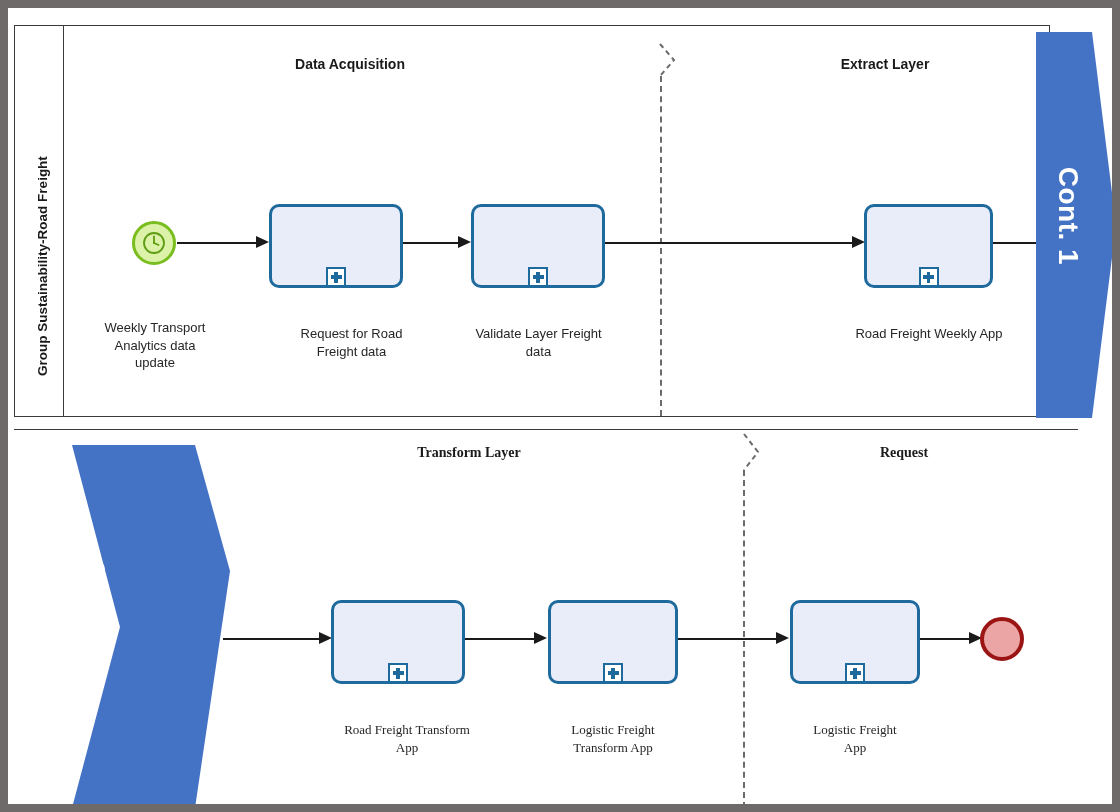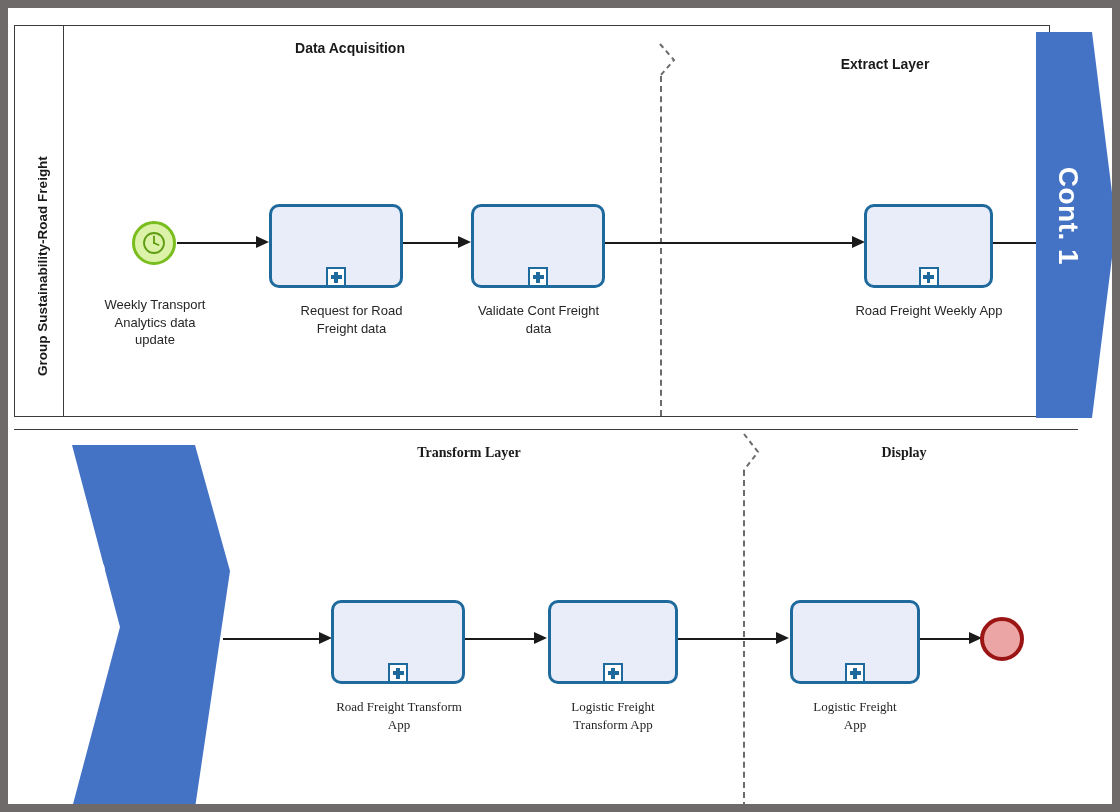--- a/index.html
+++ b/index.html
@@ -87,20 +87,21 @@
   }
   .task .plus-marker::before { width: 11px; height: 3.5px; }
   .task .plus-marker::after  { width: 3.5px; height: 11px; }
   .node-label {
     position: absolute;
     font-size: 13px;
     color: #262626;
     text-align: center;
     line-height: 1.35;
     white-space: pre-line;
+    margin-top: 23px;
   }
   .start-event {
     position: absolute;
     box-sizing: border-box;
     width: 44px; height: 44px;
     border-radius: 50%;
     background: #dcf2a8;
     border: 3px solid #79bd1f;
     display: flex;
     align-items: center;
@@ -150,21 +151,21 @@
 <body>
 
 <div id="canvas">
 
   <div class="pool" id="pool-top">
 
     <div class="lane-label" id="lane-title-top">Group Sustainability-Road Freight</div>
 
     <div style="position:absolute;left:48px;top:0;width:0;height:100%;border-left:1.5px solid #3b3b3b;"></div>
 
-    <div class="phase-header" style="left:210px;top:14px;width:250px;">Data Acquisition</div>
+    <div class="phase-header" style="left:210px;top:30px;width:250px;">Data Acquisition</div>
 
     <div class="phase-header" style="left:760px;top:30px;width:220px;text-align:center;">Extract Layer</div>
 
     <svg style="position:absolute;left:625px;top:16px;width:60px;height:40px;overflow:visible;">
       <path d="M20,2 L34,18 L20,34" fill="none" stroke="#6b6b6b" stroke-width="2" stroke-dasharray="5,4"></path>
     </svg>
     <div class="divider" style="left:645px;top:50px;height:340px;"></div>
 
     <div class="start-event" style="left:117px;top:195px;">
       <svg width="26" height="26" viewBox="0 0 26 26">
@@ -185,21 +186,21 @@
     </div>
     <div class="node-label" style="left:264px;top:276px;width:145px;">Request for Road
 Freight data</div>
 
     <div class="flow-line" style="left:388px;top:216px;width:55px;"></div>
     <div class="arrow-head" style="left:443px;top:210px;"></div>
 
     <div class="task" style="left:456px;top:178px;width:134px;height:84px;">
       <span class="plus-marker"></span>
     </div>
-    <div class="node-label" style="left:446px;top:276px;width:155px;">Validate Cont Freight
+    <div class="node-label" style="left:446px;top:276px;width:155px;">Validate Layer Freight
 data</div>
 
     <div class="flow-line" style="left:590px;top:216px;width:250px;"></div>
     <div class="arrow-head" style="left:837px;top:210px;"></div>
 
     <div class="task" style="left:849px;top:178px;width:129px;height:84px;">
       <span class="plus-marker"></span>
     </div>
     <div class="node-label" style="left:818px;top:276px;width:192px;">Road Freight Weekly App</div>
 
@@ -210,34 +211,34 @@
     <svg width="80" height="386" viewBox="0 0 80 386" style="display:block;overflow:visible;">
       <path d="M0,0 L56,0 L80,193 L56,386 L0,386 Z" fill="#4472c4"></path>
     </svg>
     <div class="cont-text">Cont. 1</div>
   </div>
 
   <div class="pool" id="pool-bottom">
 
     <div class="phase-header" style="left:330px;top:15px;width:250px;">Transform Layer</div>
 
-    <div class="phase-header" style="left:800px;top:15px;width:180px;">Display</div>
+    <div class="phase-header" style="left:800px;top:15px;width:180px;">Request</div>
 
     <svg style="position:absolute;left:710px;top:2px;width:60px;height:42px;overflow:visible;">
       <path d="M20,2 L34,20 L20,38" fill="none" stroke="#6b6b6b" stroke-width="2" stroke-dasharray="5,4"></path>
     </svg>
     <div class="divider" style="left:729px;top:40px;height:338px;"></div>
 
     <div class="flow-line" style="left:209px;top:208px;width:100px;"></div>
     <div class="arrow-head" style="left:305px;top:202px;"></div>
 
     <div class="task" style="left:317px;top:170px;width:134px;height:84px;">
       <span class="plus-marker"></span>
     </div>
-    <div class="node-label" style="left:300px;top:268px;width:170px;">Road Freight Transform
+    <div class="node-label" style="left:308px;top:268px;width:170px;">Road Freight Transform
 App</div>
 
     <div class="flow-line" style="left:451px;top:208px;width:70px;"></div>
     <div class="arrow-head" style="left:520px;top:202px;"></div>
 
     <div class="task" style="left:534px;top:170px;width:130px;height:84px;">
       <span class="plus-marker"></span>
     </div>
     <div class="node-label" style="left:524px;top:268px;width:150px;">Logistic Freight
 Transform App</div>

